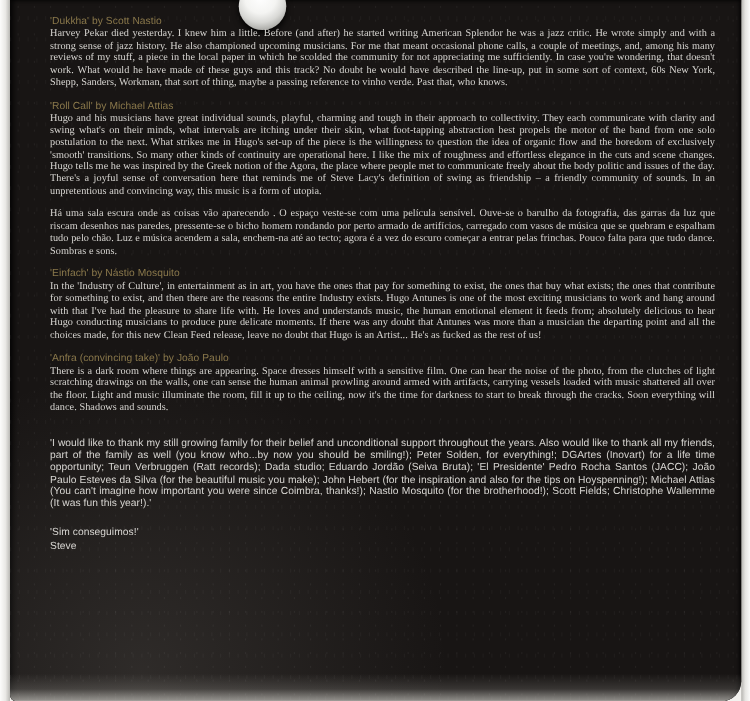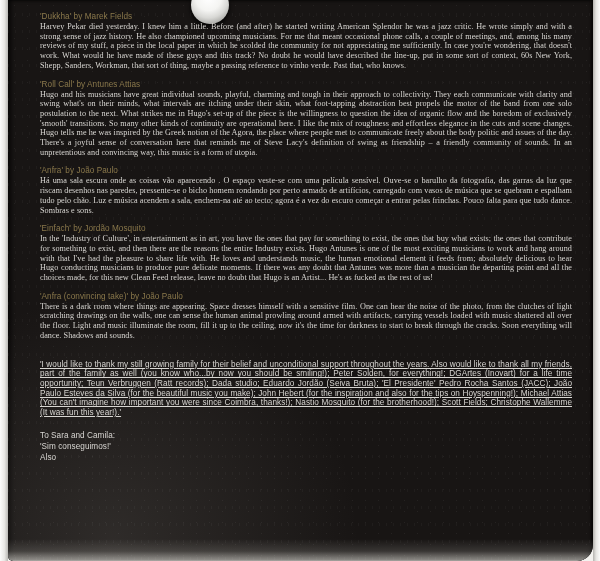--- a/index.html
+++ b/index.html
@@ -65,66 +65,64 @@
   }
   .note { margin: 0 0 9px 0; }
   .note h2 {
     margin: 0; padding: 0;
     font-size: 8.2px; line-height: 10px;
     font-weight: normal;
     color: #8a784b;
     text-align: left;
   }
   .note p { margin: 0; font-family: Liberation Serif, serif; }
-  .ack { margin: 10px 0 0 0; text-decoration: underline; }
+  .ack { margin: 10px 0 0 0; }
   .special { margin: 11px 0 0 0; font-size: 7.7px; line-height: 9.4px; color: #ccc9c4; }
   .dedication { margin: 12px 0 0 0; text-align: left; line-height: 11px; }
   .dedication p { margin: 0; }
 </style>
 </head>
 <body>
 
 <div class="scan-strip left"></div>
 <div class="scan-strip right"></div>
 
 <div class="page">
   <div class="ball"></div>
 
   <div class="text-col">
 
     <div class="note">
-      <h2>'Dukkha' by Marek Fields</h2>
+      <h2>'Dukkha' by Scott Nastio</h2>
       <p>Harvey Pekar died yesterday. I knew him a little. Before (and after) he started writing American Splendor he was a jazz critic. He wrote simply and with a strong sense of jazz history. He also championed upcoming musicians. For me that meant occasional phone calls, a couple of meetings, and, among his many reviews of my stuff, a piece in the local paper in which he scolded the community for not appreciating me sufficiently. In case you're wondering, that doesn't work. What would he have made of these guys and this track? No doubt he would have described the line-up, put in some sort of context, 60s New York, Shepp, Sanders, Workman, that sort of thing, maybe a passing reference to vinho verde. Past that, who knows.</p>
     </div>
 
     <div class="note">
-      <h2>'Roll Call' by Antunes Attias</h2>
+      <h2>'Roll Call' by Michael Attias</h2>
       <p>Hugo and his musicians have great individual sounds, playful, charming and tough in their approach to collectivity. They each communicate with clarity and swing what's on their minds, what intervals are itching under their skin, what foot-tapping abstraction best propels the motor of the band from one solo postulation to the next. What strikes me in Hugo's set-up of the piece is the willingness to question the idea of organic flow and the boredom of exclusively 'smooth' transitions. So many other kinds of continuity are operational here. I like the mix of roughness and effortless elegance in the cuts and scene changes. Hugo tells me he was inspired by the Greek notion of the Agora, the place where people met to communicate freely about the body politic and issues of the day. There's a joyful sense of conversation here that reminds me of Steve Lacy's definition of swing as friendship – a friendly community of sounds. In an unpretentious and convincing way, this music is a form of utopia.</p>
     </div>
 
     <div class="note">
-      <h2>'Anfra' by João Paulo</h2>
       <p>Há uma sala escura onde as coisas vão aparecendo . O espaço veste-se com uma película sensível. Ouve-se o barulho da fotografia, das garras da luz que riscam desenhos nas paredes, pressente-se o bicho homem rondando por perto armado de artifícios, carregado com vasos de música que se quebram e espalham tudo pelo chão. Luz e música acendem a sala, enchem-na até ao tecto; agora é a vez do escuro começar a entrar pelas frinchas. Pouco falta para que tudo dance. Sombras e sons.</p>
     </div>
 
     <div class="note">
-      <h2>'Einfach' by Jordão Mosquito</h2>
+      <h2>'Einfach' by Nástio Mosquito</h2>
       <p>In the 'Industry of Culture', in entertainment as in art, you have the ones that pay for something to exist, the ones that buy what exists; the ones that contribute for something to exist, and then there are the reasons the entire Industry exists. Hugo Antunes is one of the most exciting musicians to work and hang around with that I've had the pleasure to share life with. He loves and understands music, the human emotional element it feeds from; absolutely delicious to hear Hugo conducting musicians to produce pure delicate moments. If there was any doubt that Antunes was more than a musician the departing point and all the choices made, for this new Clean Feed release, leave no doubt that Hugo is an Artist... He's as fucked as the rest of us!</p>
     </div>
 
     <div class="note">
       <h2>'Anfra (convincing take)' by João Paulo</h2>
       <p>There is a dark room where things are appearing. Space dresses himself with a sensitive film. One can hear the noise of the photo, from the clutches of light scratching drawings on the walls, one can sense the human animal prowling around armed with artifacts, carrying vessels loaded with music shattered all over the floor. Light and music illuminate the room, fill it up to the ceiling, now it's the time for darkness to start to break through the cracks. Soon everything will dance. Shadows and sounds.</p>
     </div>
 
     <p class="ack">'I would like to thank my still growing family for their belief and unconditional support throughout the years. Also would like to thank all my friends, part of the family as well (you know who...by now you should be smiling!); Peter Solden, for everything!; DGArtes (Inovart) for a life time opportunity; Teun Verbruggen (Ratt records); Dada studio; Eduardo Jordão (Seiva Bruta); 'El Presidente' Pedro Rocha Santos (JACC); João Paulo Esteves da Silva (for the beautiful music you make); John Hebert (for the inspiration and also for the tips on Hoyspenning!); Michael Attias (You can't imagine how important you were since Coimbra, thanks!); Nastio Mosquito (for the brotherhood!); Scott Fields; Christophe Wallemme (It was fun this year!).'</p>
 
 
     <div class="dedication">
-      <p>To Sara and Camila:</p>
       <p>'Sim conseguimos!'</p>
-      <p>Also</p>
+      <p>Steve</p>
     </div>
 
   </div>
 
   <div class="page-bottom-edge"></div>
 </div>
 
 </body></html>

